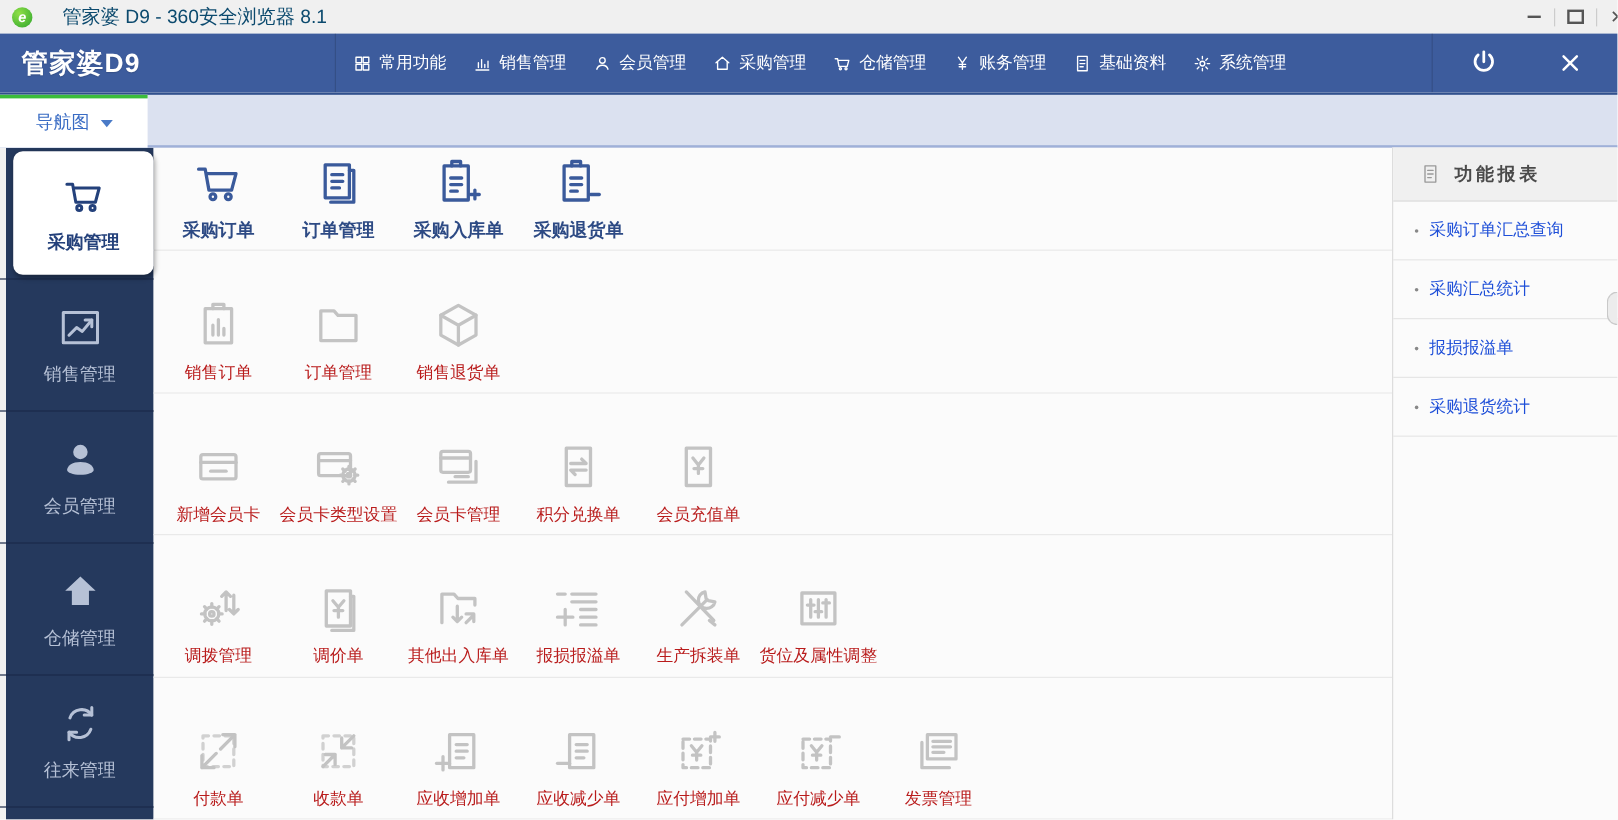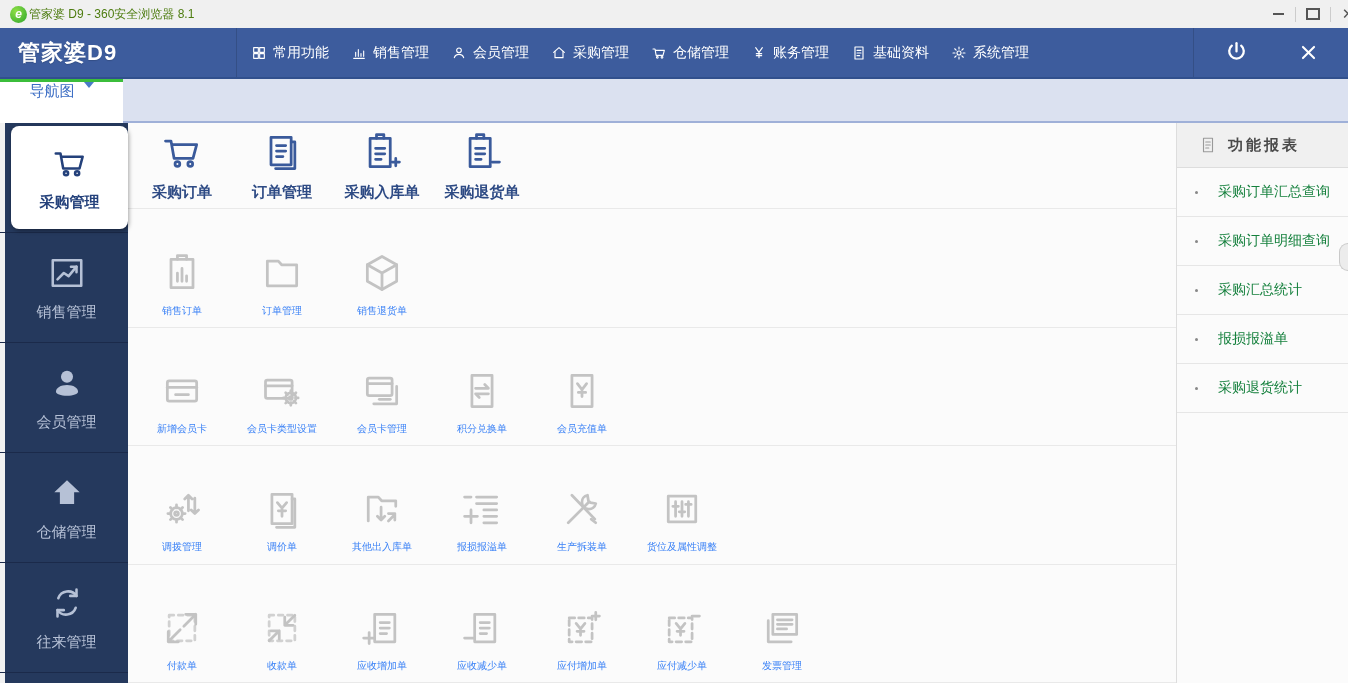--- a/index.html
+++ b/index.html
@@ -7,52 +7,52 @@
     width:1348px;height:683px;overflow:hidden;position:relative;
     font-family:"Liberation Sans","DejaVu Sans",sans-serif;
     background:#fafafa;-webkit-font-smoothing:antialiased;
   }
   
   .titlebar{height:28px;background:#f0f0f0;display:flex;align-items:center;}
   .browser-logo{width:17px;height:17px;border-radius:50%;margin-left:10px;
     background:radial-gradient(circle at 35% 30%,#8fdf46,#2da52d);
     color:#fff;font-weight:bold;font-style:italic;font-size:12px;line-height:17px;
     display:flex;align-items:center;justify-content:center;flex:0 0 auto;}
-  .title-text{margin-left:2px;font-size:12px;color:#4d7c0f;}
+  .title-text{margin-left:25px;font-size:16px;color:#0c4a6e;}
   .win-controls{margin-left:auto;display:flex;align-items:center;height:100%;}
   .win-btn{width:34px;height:100%;display:flex;align-items:center;justify-content:center;cursor:pointer;}
   .glyph-min{width:11px;height:2px;background:#555;}
   .glyph-max{width:10px;height:8px;border:2px solid #555;}
   .glyph-close{font-size:15px;color:#555;font-weight:bold;}
   .win-sep{width:1px;height:15px;background:#ccc;}
   .win-btn.close{margin-right:-17px;}
   
   .navbar{height:49px;background:#3d5c9d;display:flex;align-items:center;color:#fff;}
-  .nav-logo{width:237px;height:100%;box-sizing:border-box;display:flex;align-items:center;
+  .nav-logo{width:280px;height:100%;box-sizing:border-box;display:flex;align-items:center;
     padding-left:18px;font-size:22px;font-weight:bold;letter-spacing:1px;
     border-right:1px solid rgba(0,0,0,.14);text-shadow:0 1px 1px rgba(0,0,0,.15);}
   .nav-menu{display:flex;align-items:center;gap:18px;padding-left:12px;flex:1;min-width:0;}
   .nav-item{display:flex;align-items:center;gap:6px;font-size:14px;cursor:pointer;white-space:nowrap;padding:4px 2px;}
   .nav-right{display:flex;align-items:center;justify-content:space-between;height:100%;
     border-left:1px solid rgba(0,0,0,.14);width:155px;box-sizing:border-box;padding:0 30px;}
   .nav-btn{cursor:pointer;display:flex;align-items:center;justify-content:center;}
   
   .ico{display:inline-flex;}
   .ico svg{fill:none;stroke:currentColor;stroke-width:1.5;stroke-linecap:round;stroke-linejoin:round;display:block;}
   .nav-ico svg{width:16px;height:16px;stroke-width:1.7;}
   .power-ico svg{width:25px;height:25px;stroke-width:2.2;}
   .closex-ico svg{width:19px;height:19px;stroke-width:2.6;}
   .sb-ico svg{width:38px;height:38px;stroke-width:1.6;}
   .m-ico svg{width:44px;height:44px;}
   .rp-ico svg{width:18px;height:18px;color:#999;}
   
   .tabbar{height:46px;background:#dbe1f0;box-sizing:border-box;
     border-top:2px solid #31508d;border-bottom:2px solid #9fb0d8;display:flex;position:relative;}
   .tab-active{width:123px;height:44px;margin-bottom:-2px;background:#fff;box-sizing:border-box;
-    border-top:3px solid #3bbd3b;display:flex;justify-content:center;gap:9px;
+    border-top:3px solid #3bbd3b;display:flex;align-items:center;justify-content:center;gap:9px;
     color:#3a6cc4;font-size:15px;cursor:pointer;position:relative;z-index:2;}
   .caret{width:0;height:0;border-left:5px solid transparent;border-right:5px solid transparent;
     border-top:6px solid #4a7ac7;}
   
   .content{display:flex;height:560px;}
   
   .sidebar{width:128px;flex:0 0 auto;display:flex;flex-direction:column;
     background:linear-gradient(to right,#f1f1f1 0,#f1f1f1 5px,#25395d 5px);}
   .sb-item{height:110px;box-sizing:border-box;border-bottom:1px solid #1b2a4a;
     display:flex;flex-direction:column;align-items:center;justify-content:center;gap:11px;
@@ -61,31 +61,31 @@
     border-radius:8px;box-shadow:1px 2px 4px rgba(0,0,0,.35);
     display:flex;flex-direction:column;align-items:center;justify-content:center;gap:11px;
     color:#24417b;font-weight:bold;}
   .sb-fill{flex:1;}
   
   .main{flex:1;min-width:0;background:#fbfbfb;display:flex;flex-direction:column;gap:32px;}
   .m-row{height:110px;box-sizing:border-box;border-bottom:1px solid #e9e9e9;
     display:flex;align-items:center;padding-left:4px;}
   .m-cell{width:100px;flex:0 0 auto;display:flex;flex-direction:column;align-items:center;gap:9px;
     cursor:pointer;color:#c3c3c3;}
-  .m-label{font-size:10px;color:#3b82f6;white-space:nowrap;}
+  .m-label{font-size:14px;color:#b91c1c;white-space:nowrap;}
   .m-row.active .m-cell{color:#3a5a9b;}
   .m-row.active .m-label{color:#2d4a84;font-weight:bold;font-size:15px;}
   
-  .right-panel{width:172px;flex:0 0 auto;box-sizing:border-box;border-left:1px solid #ddd;
+  .right-panel{width:188px;flex:0 0 auto;box-sizing:border-box;border-left:1px solid #ddd;
     background:#fbfbfb;display:flex;flex-direction:column;position:relative;}
   .rp-header{height:45px;flex:0 0 auto;box-sizing:border-box;background:#f0f0f0;border-bottom:1px solid #ddd;
     display:flex;align-items:center;gap:11px;padding-left:22px;
     color:#4a4a4a;font-weight:bold;font-size:15px;letter-spacing:3px;}
   .rp-item{height:49px;flex:0 0 auto;box-sizing:border-box;border-bottom:1px solid #e6e6e6;
-    display:flex;align-items:center;gap:20px;padding-left:18px;font-size:14px;color:#15803d;cursor:pointer;}
+    display:flex;align-items:center;gap:9px;padding-left:18px;font-size:14px;color:#1d4ed8;cursor:pointer;}
   .rp-dot{width:3px;height:3px;border-radius:50%;background:#888;flex:0 0 auto;}
   .handle{position:absolute;right:0;top:120px;width:8px;height:26px;background:#ececec;
     border:1px solid #c9c9c9;border-right:none;border-radius:13px 0 0 13px;cursor:pointer;}
 </style>
 </head>
 <body>
 
 <div class="titlebar">
   <div class="browser-logo">e</div>
   <div class="title-text">管家婆 D9 - 360安全浏览器 8.1</div>
@@ -534,24 +534,20 @@
         </span>
       <span>功能报表</span>
     </div>
     <div id="rp-list">
         <div class="rp-item">
           <span class="rp-dot"></span>
           <span>采购订单汇总查询</span>
         </div>
         <div class="rp-item">
           <span class="rp-dot"></span>
-          <span>采购订单明细查询</span>
-        </div>
-        <div class="rp-item">
-          <span class="rp-dot"></span>
           <span>采购汇总统计</span>
         </div>
         <div class="rp-item">
           <span class="rp-dot"></span>
           <span>报损报溢单</span>
         </div>
         <div class="rp-item">
           <span class="rp-dot"></span>
           <span>采购退货统计</span>
         </div>

